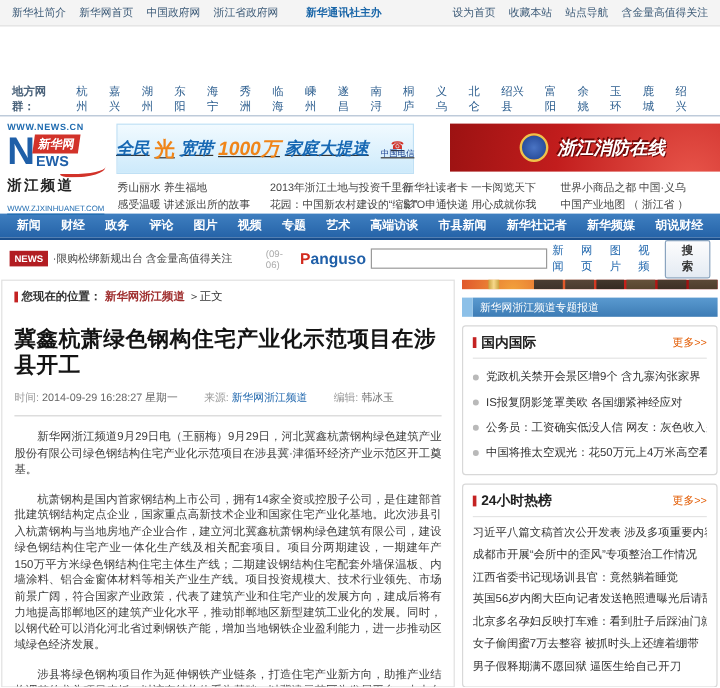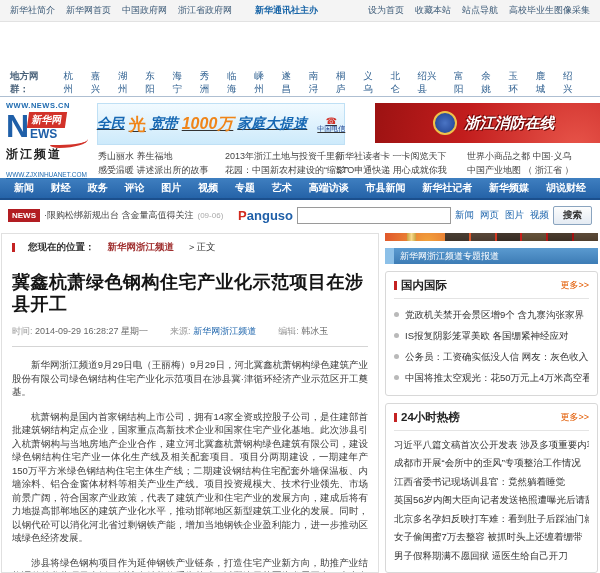--- a/index.html
+++ b/index.html
@@ -59,33 +59,33 @@
 
   
   .nav{height:20px;background:linear-gradient(#3f7fc0,#2563a8);border-bottom:2px solid #1b4f8d;
        display:flex;align-items:center;justify-content:space-between;padding:0 14px;flex:0 0 auto;}
   .nav a{color:#fff;font-size:10px;font-weight:bold;white-space:nowrap;}
 
   
   .searchrow{height:31px;display:flex;align-items:center;padding:0 8px;gap:4px;flex:0 0 auto;}
   .nbadge{background:#b21d22;color:#fff;font-size:8px;font-weight:bold;padding:2px 4px;}
   .ticker{font-size:9px;color:#444;white-space:nowrap;}
-  .tickdate{font-size:8px;color:#aaa;}
+  .tickdate{font-size:8px;color:#aaa;margin-left:24px;}
   .panguso{margin-left:auto;font-size:13px;font-weight:bold;white-space:nowrap;}
   .panguso .p{color:#d22a1e;} .panguso .rest{color:#1f5fa8;}
   .sinput{width:146px;height:15px;border:1px solid #9a9a9a;font-size:10px;padding:0 3px;}
   .scopes{display:flex;gap:6px;font-size:9.5px;}
   .scopes a{color:#2268ae;}
   .sbtn{font-size:9.5px;font-weight:bold;color:#333;background:linear-gradient(#fdfdfd,#e4ebf3);
         border:1px solid #8aa4bf;border-radius:2px;padding:2px 9px;cursor:pointer;}
 
   
   .content{flex:1;display:flex;gap:6px;padding:2px 1px 0;overflow:hidden;}
   .main{width:378px;box-sizing:border-box;border:1px solid #e0e0e0;padding:0 10px;overflow:hidden;}
-  .crumb{padding:7px 0 5px;font-size:9.5px;display:flex;align-items:center;gap:13px;}
+  .crumb{padding:7px 0 5px;font-size:9.5px;display:flex;align-items:center;gap:3px;}
   .rmark{width:3px;height:9px;background:#c42222;display:inline-block;}
   .crumb .cl{color:#333;font-weight:bold;}
   .crumb .cc{color:#a03030;font-weight:bold;}
   .crumb .cp{color:#333;}
   h1.title{font-size:18px;font-weight:bold;color:#141414;margin:12px 0 10px;letter-spacing:.5px;line-height:22px;}
   .meta{font-size:9px;color:#999;display:flex;gap:22px;padding-bottom:8px;border-bottom:1px solid #d5d5d5;}
   .meta .v{color:#666;} .meta .src{color:#2268ae;}
   .body p{font-size:9.5px;line-height:13.5px;color:#3d3d3d;text-indent:2em;margin:11px 0;text-align:justify;}
 
   
@@ -130,21 +130,21 @@
       <a>新华社简介</a>
       <a>新华网首页</a>
       <a>中国政府网</a>
       <a>浙江省政府网</a>
     </div>
     <span class="host">新华通讯社主办</span>
     <div class="grp right">
       <a>设为首页</a>
       <a>收藏本站</a>
       <a>站点导航</a>
-      <a>高校毕业生图像采集</a>
+      <a>含金量高值得关注</a>
     </div>
   </div>
 
   <div class="regionbar">
     <span class="lbl">地方网群：</span>
     <a class="rl">杭州</a>
     <a class="rl">嘉兴</a>
     <a class="rl">湖州</a>
     <a class="rl">东阳</a>
     <a class="rl">海宁</a>

